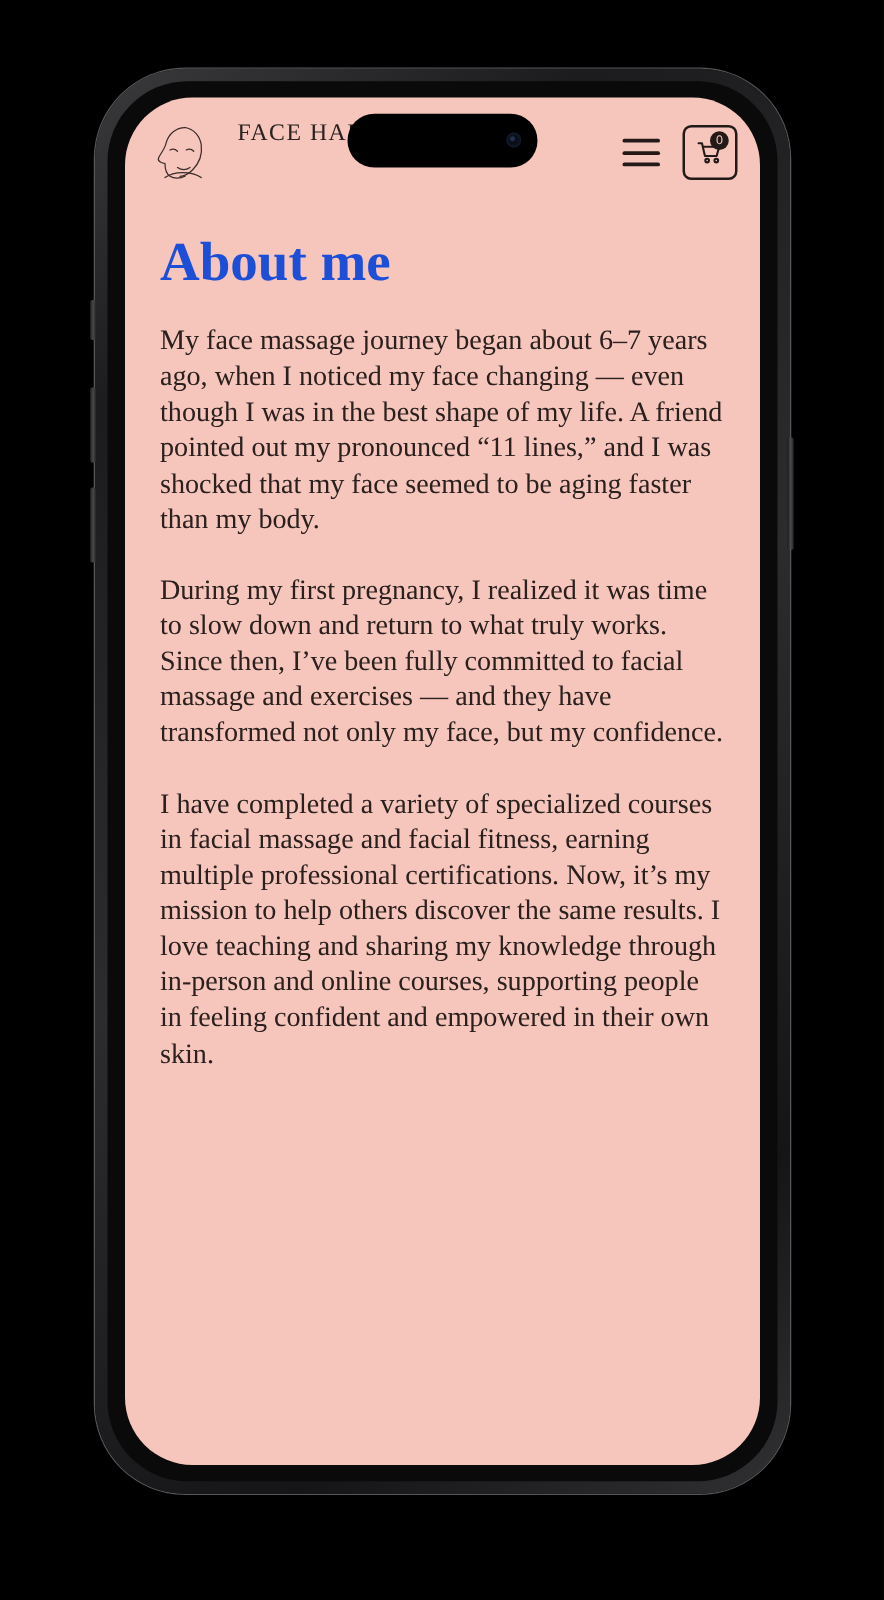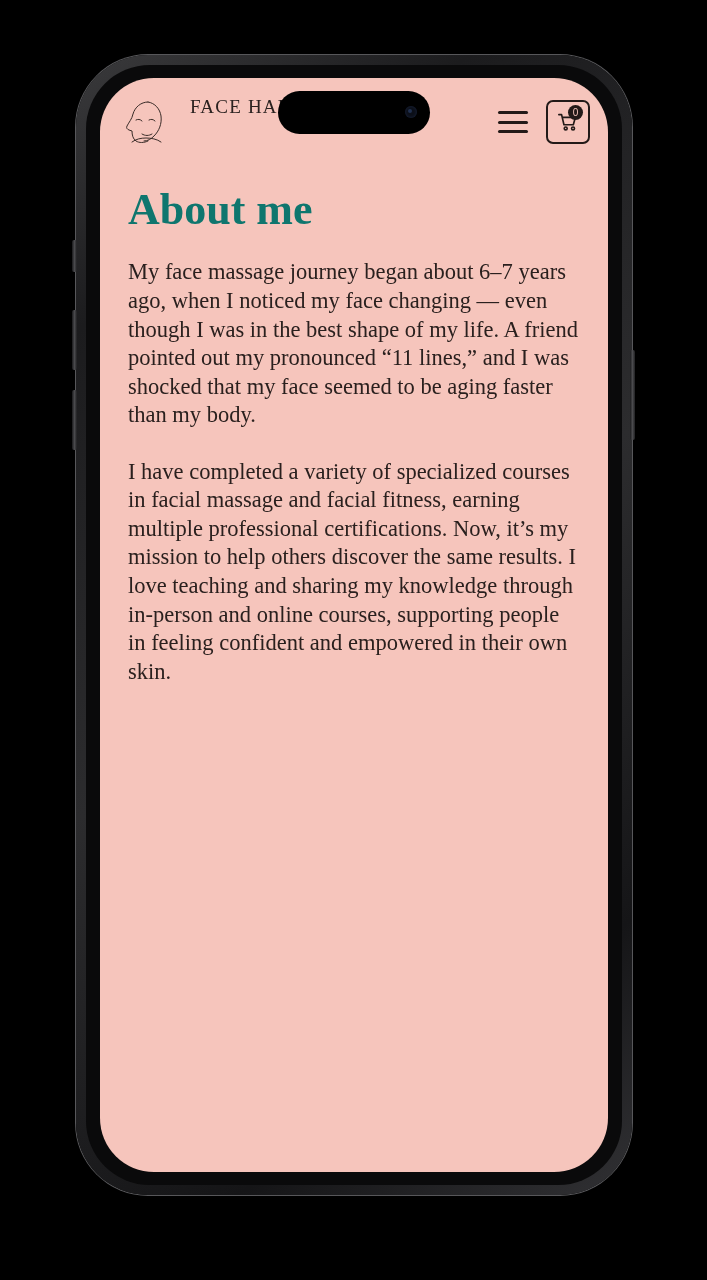--- a/index.html
+++ b/index.html
@@ -183,21 +183,21 @@
     height: 1006px;
     padding: 0 28px;
     box-sizing: border-box;
     overflow: hidden;
   }
   .page-title {
     font-family: "Liberation Serif", serif;
     font-weight: bold;
     font-size: 44px;
     line-height: 1.1;
-    color: #0f766e;
+    color: #1d4ed8;
     margin: 20px 0 24px 0;
   }
   .para {
     font-family: "Liberation Serif", serif;
     font-size: 22.5px;
     line-height: 1.27;
     color: #2a201e;
     margin: 0 0 28px 0;
   }
 </style>
@@ -245,20 +245,21 @@
             </g>
           </svg>
           <span class="cart-badge">0</span>
         </div>
       </div>
     </div>
 
     <div class="content">
       <h1 class="page-title">About me</h1>
       <p class="para">My face massage journey began about 6–7 years ago, when I noticed my face changing — even though I was in the best shape of my life. A friend pointed out my pronounced “11 lines,” and I was shocked that my face seemed to be aging faster than my body.</p>
+      <p class="para">During my first pregnancy, I realized it was time to slow down and return to what truly works. Since then, I’ve been fully committed to facial massage and exercises — and they have transformed not only my face, but my confidence.</p>
       <p class="para">I have completed a variety of specialized courses in facial massage and facial fitness, earning multiple professional certifications. Now, it’s my mission to help others discover the same results. I love teaching and sharing my knowledge through in-person and online courses, supporting people in feeling confident and empowered in their own skin.</p>
     </div>
 
   </div>
 
   <div class="dynamic-island">
     <div class="island-lens"></div>
   </div>
 
 </div>

